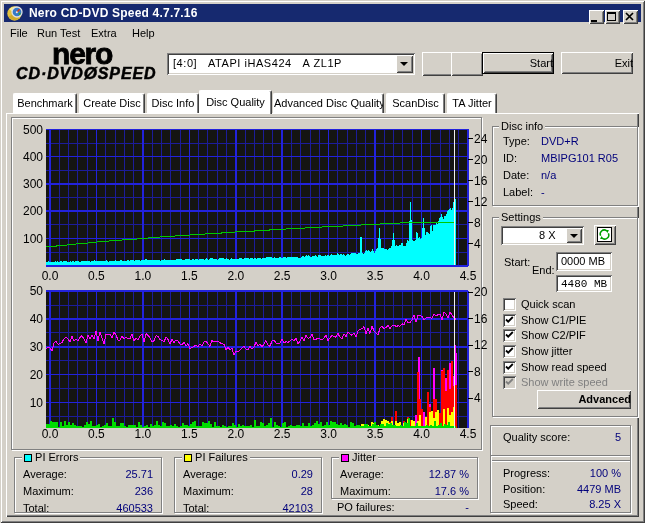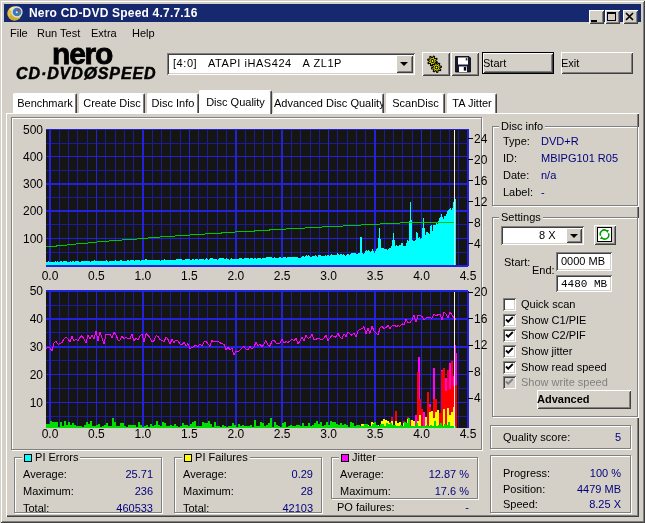--- a/index.html
+++ b/index.html
@@ -14,21 +14,21 @@
   box-shadow: inset 1px 1px 0 #fff, inset -1px -1px 0 #404040, inset 2px 2px 0 #d4d0c8, inset -2px -2px 0 #808080; }
 #menubar { left:4px; top:22px; width:637px; height:20px; }
 .mi { position:absolute; top:4px; height:14px; line-height:14px; }
 .raised { background:#d4d0c8; box-shadow: inset 1px 1px 0 #fff, inset -1px -1px 0 #404040, inset 2px 2px 0 #d4d0c8, inset -2px -2px 0 #808080; }
 .sunken { background:#fff; box-shadow: inset 1px 1px 0 #808080, inset -1px -1px 0 #fff, inset 2px 2px 0 #404040, inset -2px -2px 0 #d4d0c8; }
 .legend { position:absolute; top:-6px; left:6px; background:#d4d0c8; padding:0 2px; line-height:11px; }
 #combo { left:167px; top:53px; width:248px; height:22px; }
 #combo .cbtxt { position:absolute; left:6px; top:4px; }
 #combo .drop { position:absolute; right:2px; top:2px; width:17px; height:18px; }
 .arrowdn { position:absolute; left:4px; top:7px; width:0; height:0; border:4px solid transparent; border-top:4px solid #000; }
-.btn { position:absolute; background:#d4d0c8; text-align:left; }
+.btn { position:absolute; background:#d4d0c8; text-align:right;padding-left:32px; }
 .tab { position:absolute; top:93px; height:20px; background:#ffffff; text-align:center; line-height:19px;
   border-top:1px solid #fff; border-left:1px solid #fff; border-right:1px solid #404040;
   border-radius:2px 2px 0 0; box-shadow: inset -1px 0 0 #808080; z-index:4; white-space:nowrap; overflow:hidden; }
 .tab.sel { top:90px; height:24px; z-index:5; }
 #page { left:6px; top:113px; width:633px; height:404px; background:#d4d0c8;
   box-shadow: inset 1px 1px 0 #fff, inset -1px -1px 0 #404040, inset -2px -2px 0 #808080; }
 #chartpanel { left:11px; top:117px; width:471px; height:333px; border:1px solid #808080;
   box-shadow: 1px 1px 0 #fff, inset 1px 1px 0 #fff; }
 .gbox { position:absolute; border:1px solid #808080; box-shadow: 1px 1px 0 #fff, inset 1px 1px 0 #fff; }
 .row { position:absolute; left:10px; right:7px; height:14px; line-height:14px; }
@@ -232,21 +232,21 @@
       <path d="M3 5.5 L5.2 7.7 L9.8 3" stroke="#000" stroke-width="1.8" fill="none"></path>
     </svg></div>
 <span class="abs" style="left:521px;top:360.5px;height:13px;line-height:13px;color:#000;">Show read speed</span>
 <div class="cb" style="left:503px;top:375.5px;background:#d4d0c8;"><svg width="13" height="13" viewBox="0 0 13 13">
       <path d="M3 5.5 L5.2 7.7 L9.8 3" stroke="#808080" stroke-width="1.8" fill="none"></path>
     </svg></div>
 <span class="abs" style="left:521px;top:375.5px;height:13px;line-height:13px;color:#808080;">Show write speed</span>
 
 <div class="btn raised" style="left:537px;top:390px;width:94px;height:19px;line-height:19px;font-weight:bold;">Advanced</div>
 
-<div class="gbox" style="left:490px;top:425px;width:141px;height:24px;">
+<div class="gbox" style="left:490px;top:425px;width:141px;height:36px;">
   <div class="row" style="top:4px;left:12px;right:9px;">Quality score: <span class="val">5</span></div>
 </div>
 
 <div class="gbox" style="left:490px;top:455px;width:141px;height:58px;">
   <div class="row" style="top:10px;left:12px;right:9px;">Progress: <span class="val">100 %</span></div>
   <div class="row" style="top:26px;left:12px;right:9px;">Position: <span class="val">4479 MB</span></div>
   <div class="row" style="top:41px;left:12px;right:9px;">Speed: <span class="val">8.25 X</span></div>
 </div>
 
 <div class="gbox" style="left:14px;top:457px;width:148px;height:56px;">

